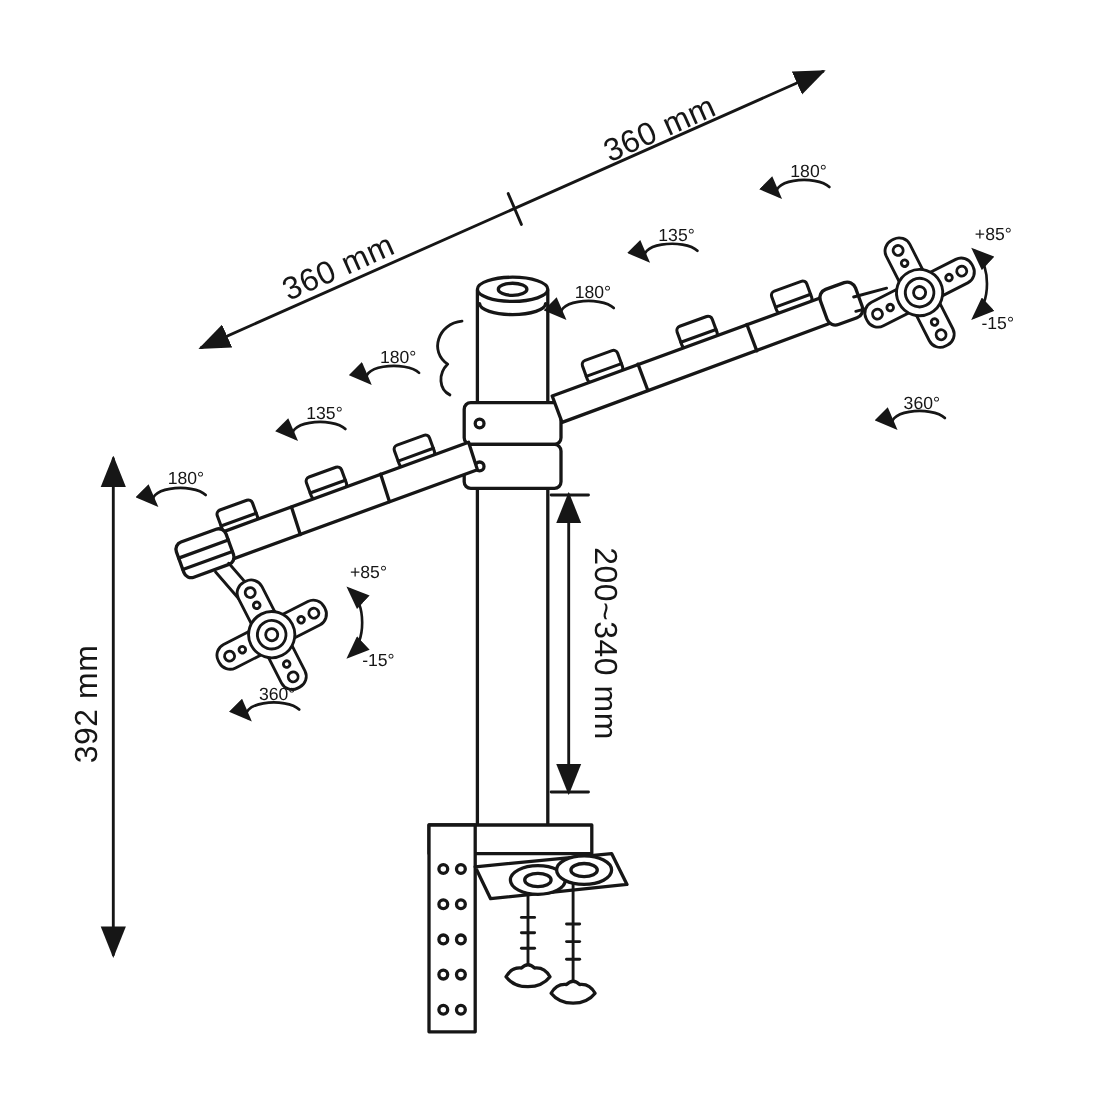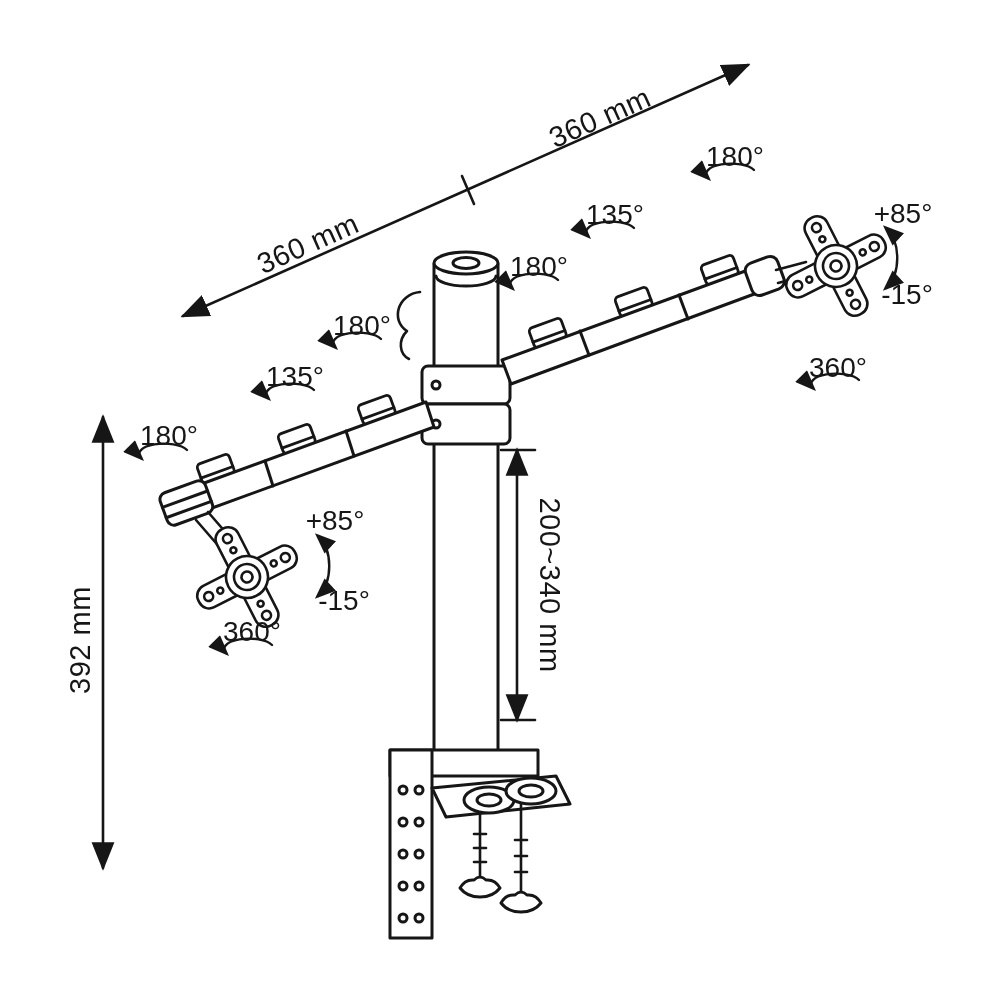--- a/index.html
+++ b/index.html
@@ -7,21 +7,21 @@
     position:relative;width:1000px;height:1000px;background:#fff;overflow:hidden;
     font-family:"Liberation Sans",sans-serif;color:#161616;
   }
   .canvas svg{position:absolute;left:0;top:0;}
   .lbl{
     position:absolute;white-space:nowrap;color:#161616;
     transform:translate(-50%,-50%);
     font-family:"Liberation Sans",sans-serif;
   }
   .dim{font-size:29px;letter-spacing:.5px;}
-  .ang{font-size:28px;}
+  .ang{font-size:16px;}
   .rot-arm{transform:translate(-50%,-50%) rotate(-24deg);}
   .rot-ccw{transform:translate(-50%,-50%) rotate(-90deg);}
   .rot-cw{transform:translate(-50%,-50%) rotate(90deg);}
 </style>
 </head>
 <body>
 
 <div class="canvas">
 
   <svg width="1000" height="1000" viewBox="0 0 1000 1000">

